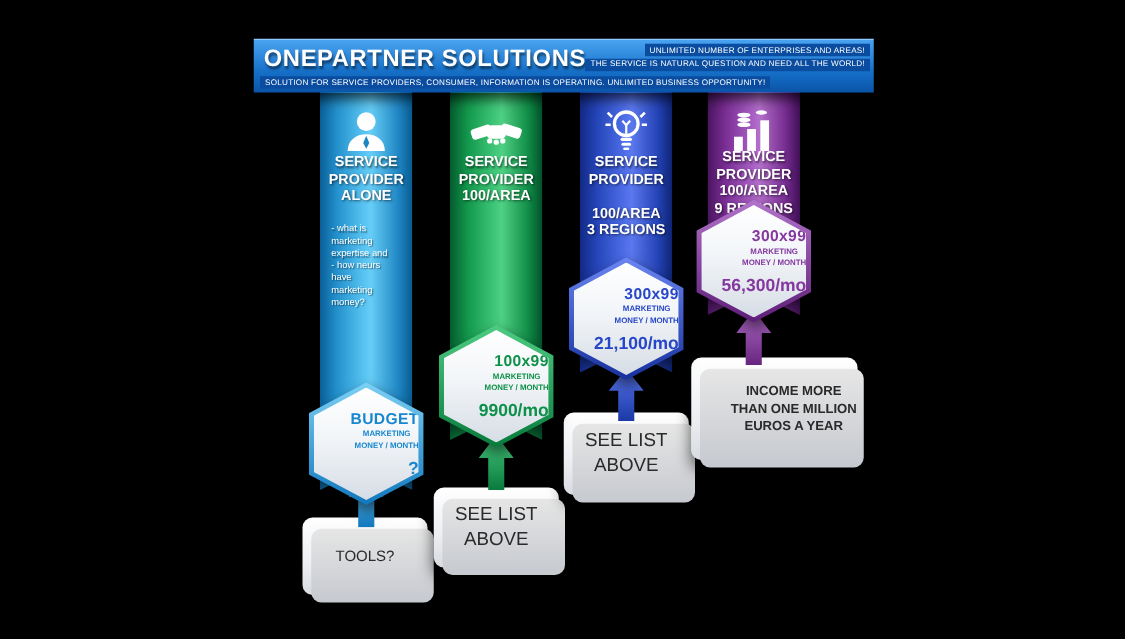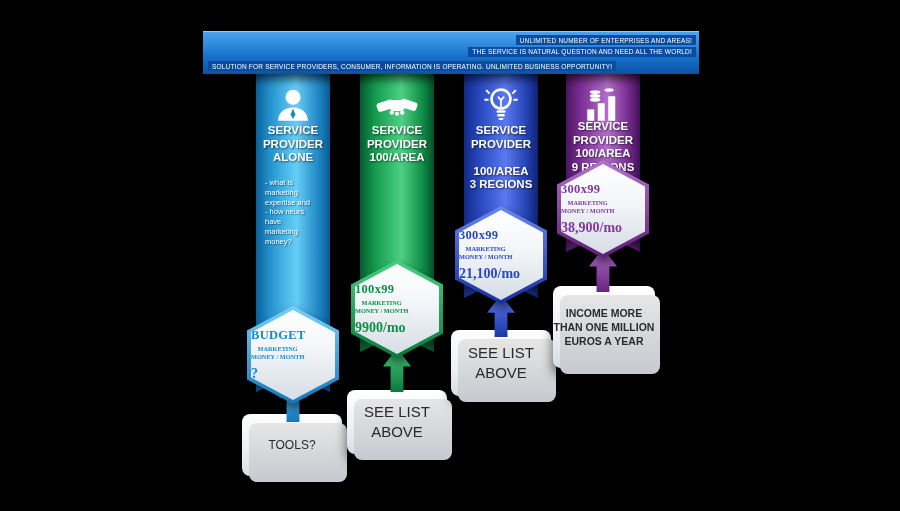--- a/index.html
+++ b/index.html
@@ -46,21 +46,21 @@
   .c2 .rdesc{top:126px;}
 
   
   .hexwrap{position:absolute;width:92px;height:98px;z-index:6;
        filter:drop-shadow(2px 5px 5px rgba(0,0,0,.55));}
   .hex-outer{width:100%;height:100%;
        clip-path:polygon(50% 0,100% 25%,100% 75%,50% 100%,0 75%,0 25%);}
   .hex-inner{position:absolute;inset:4px;
        clip-path:polygon(50% 0,100% 25%,100% 75%,50% 100%,0 75%,0 25%);
        background:linear-gradient(180deg,#ffffff 0%,#f2f5f8 45%,#d6dde5 100%);
-       display:flex;flex-direction:column;align-items:flex-start;justify-content:center;text-align:center;font-family:Liberation Serif, serif;}
+       display:flex;flex-direction:column;align-items:flex-end;justify-content:center;text-align:center;}
   .hw1{left:247px;top:306px;} .hw1 .hex-outer{background:linear-gradient(180deg,#7cd0f5,#1177bd);}
   .hw2{left:351px;top:260px;} .hw2 .hex-outer{background:linear-gradient(180deg,#4ecc82,#077a3c);}
   .hw3{left:455px;top:206px;} .hw3 .hex-outer{background:linear-gradient(180deg,#6b86f0,#16309e);}
   .hw4{left:557px;top:160px;} .hw4 .hex-outer{background:linear-gradient(180deg,#b273ca,#5e1d78);}
   .tc1{color:#1787cf;} .tc2{color:#0d9048;} .tc3{color:#2746c8;} .tc4{color:#8438a0;}
   .hex-label{font-weight:bold;font-size:12.5px;letter-spacing:.3px;}
   .hex-sub{font-weight:bold;font-size:6.3px;line-height:1.3;margin-top:2px;}
   .hex-value{font-weight:bold;font-size:14px;margin-top:5px;}
 
   
@@ -75,28 +75,29 @@
   .note{position:absolute;z-index:3;border-radius:8px;color:#2a2a2a;
        background:linear-gradient(180deg,#ffffff 0%,#eceef2 60%,#d8dbe0 100%);
        box-shadow:0 7px 12px rgba(0,0,0,.6);
        display:flex;align-items:center;justify-content:center;text-align:center;
        font-size:15px;font-weight:500;line-height:1.35;}
   .note::before{content:"";position:absolute;left:7px;top:9px;right:-5px;bottom:-6px;
        background:linear-gradient(180deg,#e6e6e6,#c6c9cf);border-radius:8px;z-index:-1;}
   .n1{left:242px;top:414px;width:100px;height:62px;font-size:12px;}
   .n2{left:347px;top:390px;width:100px;height:64px;}
   .n3{left:451px;top:330px;width:100px;height:66px;}
-  .n4{left:553px;top:286px;width:102px;height:82px;font-size:10.5px;font-weight:bold;}
+  .n4{left:553px;top:286px;width:102px;height:82px;font-size:10.5px;font-weight:bold;padding-left:31px;}
 </style>
 </head>
 <body>
 
 <div class="stage">
 
   <div class="hdr">
+    <div class="hdr-title">ONEPARTNER SOLUTIONS</div>
     <div class="chips">
       <span class="chip">UNLIMITED NUMBER OF ENTERPRISES AND AREAS!</span>
       <span class="chip">THE SERVICE IS NATURAL QUESTION AND NEED ALL THE WORLD!</span>
     </div>
     <div class="bottom-chip">SOLUTION FOR SERVICE PROVIDERS, CONSUMER, INFORMATION IS OPERATING. UNLIMITED BUSINESS OPPORTUNITY!</div>
   </div>
 
   <div class="ribbon c1">
     <div class="icon">
       <svg viewBox="0 0 24 24">
@@ -199,21 +200,21 @@
       <div class="hex-value">21,100/mo</div>
     </div>
   </div>
 
   <div class="hexwrap hw4">
     <div class="hex-outer"></div>
     <div class="hex-inner tc4">
       <div class="hex-label">300x99</div>
       <div class="hex-sub pre">MARKETING
 MONEY / MONTH</div>
-      <div class="hex-value">38,900/mo</div>
+      <div class="hex-value">56,300/mo</div>
     </div>
   </div>
 
   <div class="arrow ar1"></div>
   <div class="arrow ar2"></div>
   <div class="arrow ar3"></div>
   <div class="arrow ar4"></div>
 
   <div class="note n1 pre">TOOLS?</div>
   <div class="note n2 pre">SEE LIST

